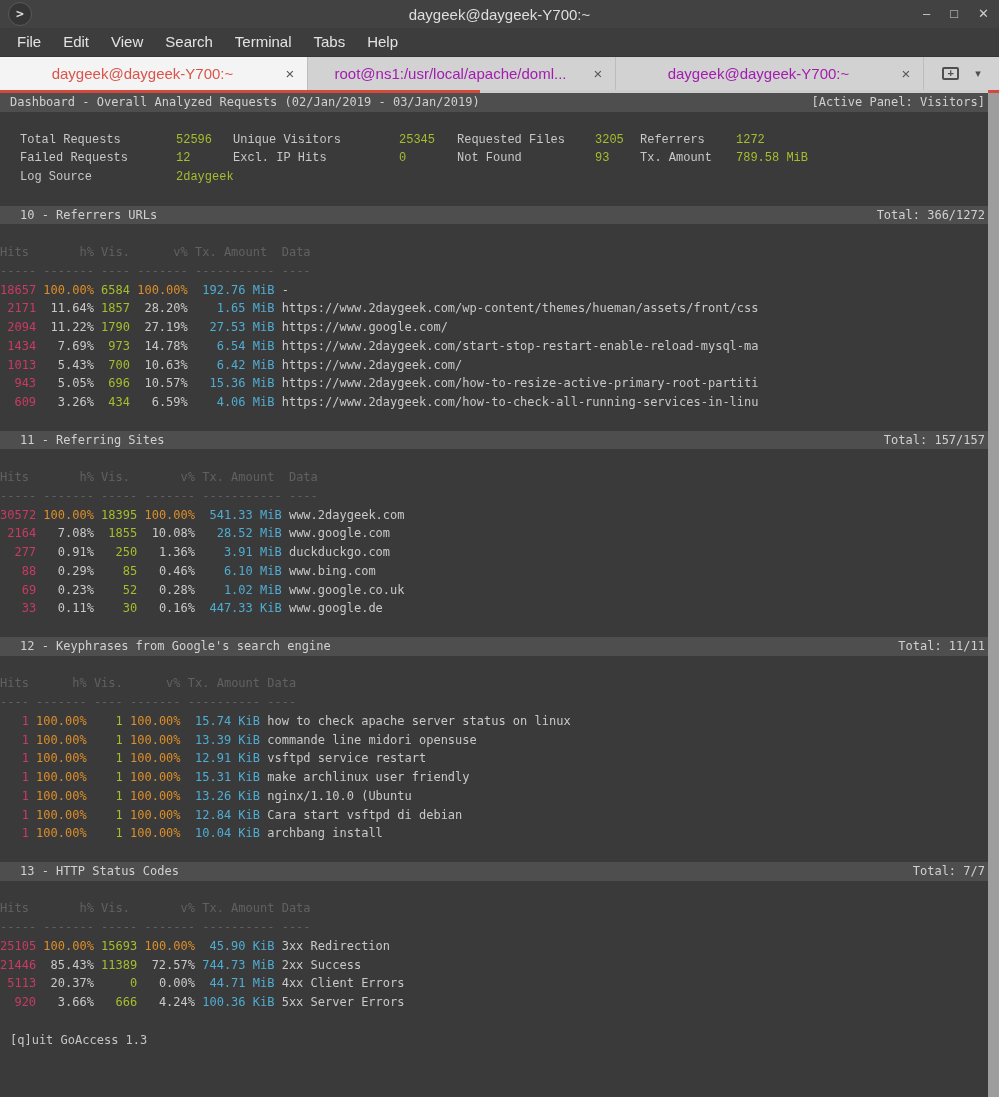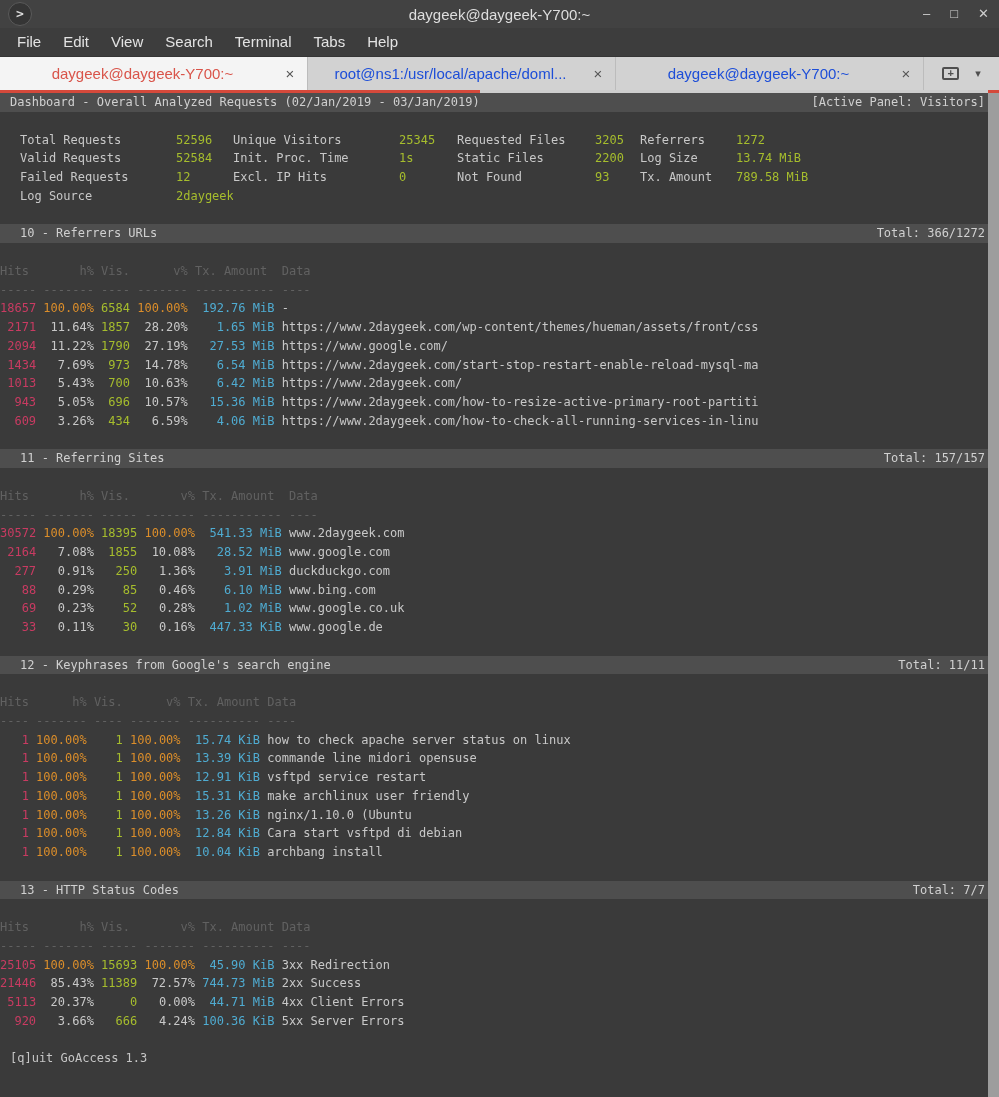--- a/index.html
+++ b/index.html
@@ -29,21 +29,21 @@
   }
   .menu-item { color:#e3e3e3; font-size:15px; padding:0 11px; line-height:28px; }
   
   .tabbar { height:33px; background:#cfcfcf; display:flex; }
   .tab {
     width:308px; display:flex; align-items:center; background:#d2d2d2;
     border-right:1px solid #bcbcbc; padding:0 6px;
   }
   .tab.active { background:#f4f4f4; }
   .tab-label {
-    flex:1; text-align:center; font-size:15px; color:#1d4ed8;
+    flex:1; text-align:center; font-size:15px; color:#a21caf;
     white-space:nowrap; overflow:hidden; text-overflow:ellipsis; padding:0 4px;
   }
   .tab.active .tab-label { color:#d9544a; }
   .tab-close { width:22px; text-align:center; color:#555; font-size:15px; }
   .tab-tools { flex:1; display:flex; align-items:center; justify-content:center; gap:16px; background:#d2d2d2; }
   .newtab-btn {
     width:17px; height:13px; border:2px solid #4f4f4f; border-radius:2px;
     color:#4f4f4f; font-size:11px; line-height:9px; text-align:center; font-weight:bold;
   }
   .tabmenu-arrow { color:#4f4f4f; font-size:11px; }
@@ -60,21 +60,21 @@
   .line { height:18.75px; line-height:18.75px; white-space:pre; overflow:hidden; }
   .tbar { background:#4e4e4e; display:flex; justify-content:space-between; padding:0 14px 0 10px; color:#d0d0d0; }
   .tbar .bar-left { white-space:pre; }
   .panel-bar .bar-left { padding-left:10px; }
   .blank { }
   
   .summary-row {
     display:grid; height:18.75px; line-height:18.75px; padding-left:20px;
     grid-template-columns:156px 57px 166px 58px 138px 45px 96px 1fr; white-space:pre;
   }
-  .summary-row span { overflow:hidden; }
+  .summary-row span { overflow:hidden;font-family:Liberation Mono, monospace; }
   
   .trow { }
   .cell { display:inline-block; vertical-align:top; margin-right:1ch; }
   .cell.ar { text-align:right; }
   .cell.al { text-align:left; }
   .cell.data { margin-right:0; }
   
   .txt   { color:#c8c8c8; }
   .dim   { color:#616161; }
   .hits  { color:#c93b62; }
@@ -138,21 +138,20 @@
   <div class="terminal">
 
     <div class="line tbar">
       <span class="bar-left">Dashboard - Overall Analyzed Requests (02/Jan/2019 - 03/Jan/2019)</span>
       <span class="bar-right">[Active Panel: Visitors]</span>
     </div>
     <div class="line blank"></div>
 
     <div id="summary-host">
         <div class="summary-row"><span class="txt">Total Requests</span><span class="green">52596</span><span class="txt">Unique Visitors</span><span class="green">25345</span><span class="txt">Requested Files</span><span class="green">3205</span><span class="txt">Referrers</span><span class="green">1272</span></div>
-        <div class="summary-row"><span class="txt">Valid Requests</span><span class="green">52584</span><span class="txt">Init. Proc. Time</span><span class="green">1s</span><span class="txt">Static Files</span><span class="green">2200</span><span class="txt">Log Size</span><span class="green">13.74 MiB</span></div>
         <div class="summary-row"><span class="txt">Failed Requests</span><span class="green">12</span><span class="txt">Excl. IP Hits</span><span class="green">0</span><span class="txt">Not Found</span><span class="green">93</span><span class="txt">Tx. Amount</span><span class="green">789.58 MiB</span></div>
         <div class="summary-row"><span class="txt">Log Source</span><span class="green">2daygeek.com</span></div>
       </div>
     <div class="line blank"></div>
 
     <div id="panels-host">
         <div class="line tbar panel-bar"><span class="bar-left">10 - Referrers URLs</span><span class="bar-right">Total: 366/1272</span></div>
         <div class="line blank"></div>
         <div class="line trow"><span class="cell dim al" style="width: 5ch;">Hits</span><span class="cell dim ar" style="width: 7ch;">h%</span><span class="cell dim al" style="width: 4ch;">Vis.</span><span class="cell dim ar" style="width: 7ch;">v%</span><span class="cell dim al" style="width: 11ch;">Tx. Amount</span><span class="cell dim data">Data</span></div>
         <div class="line trow"><span class="cell dim al" style="width: 5ch;">-----</span><span class="cell dim ar" style="width: 7ch;">-------</span><span class="cell dim al" style="width: 4ch;">----</span><span class="cell dim ar" style="width: 7ch;">-------</span><span class="cell dim al" style="width: 11ch;">-----------</span><span class="cell dim data">----</span></div>

